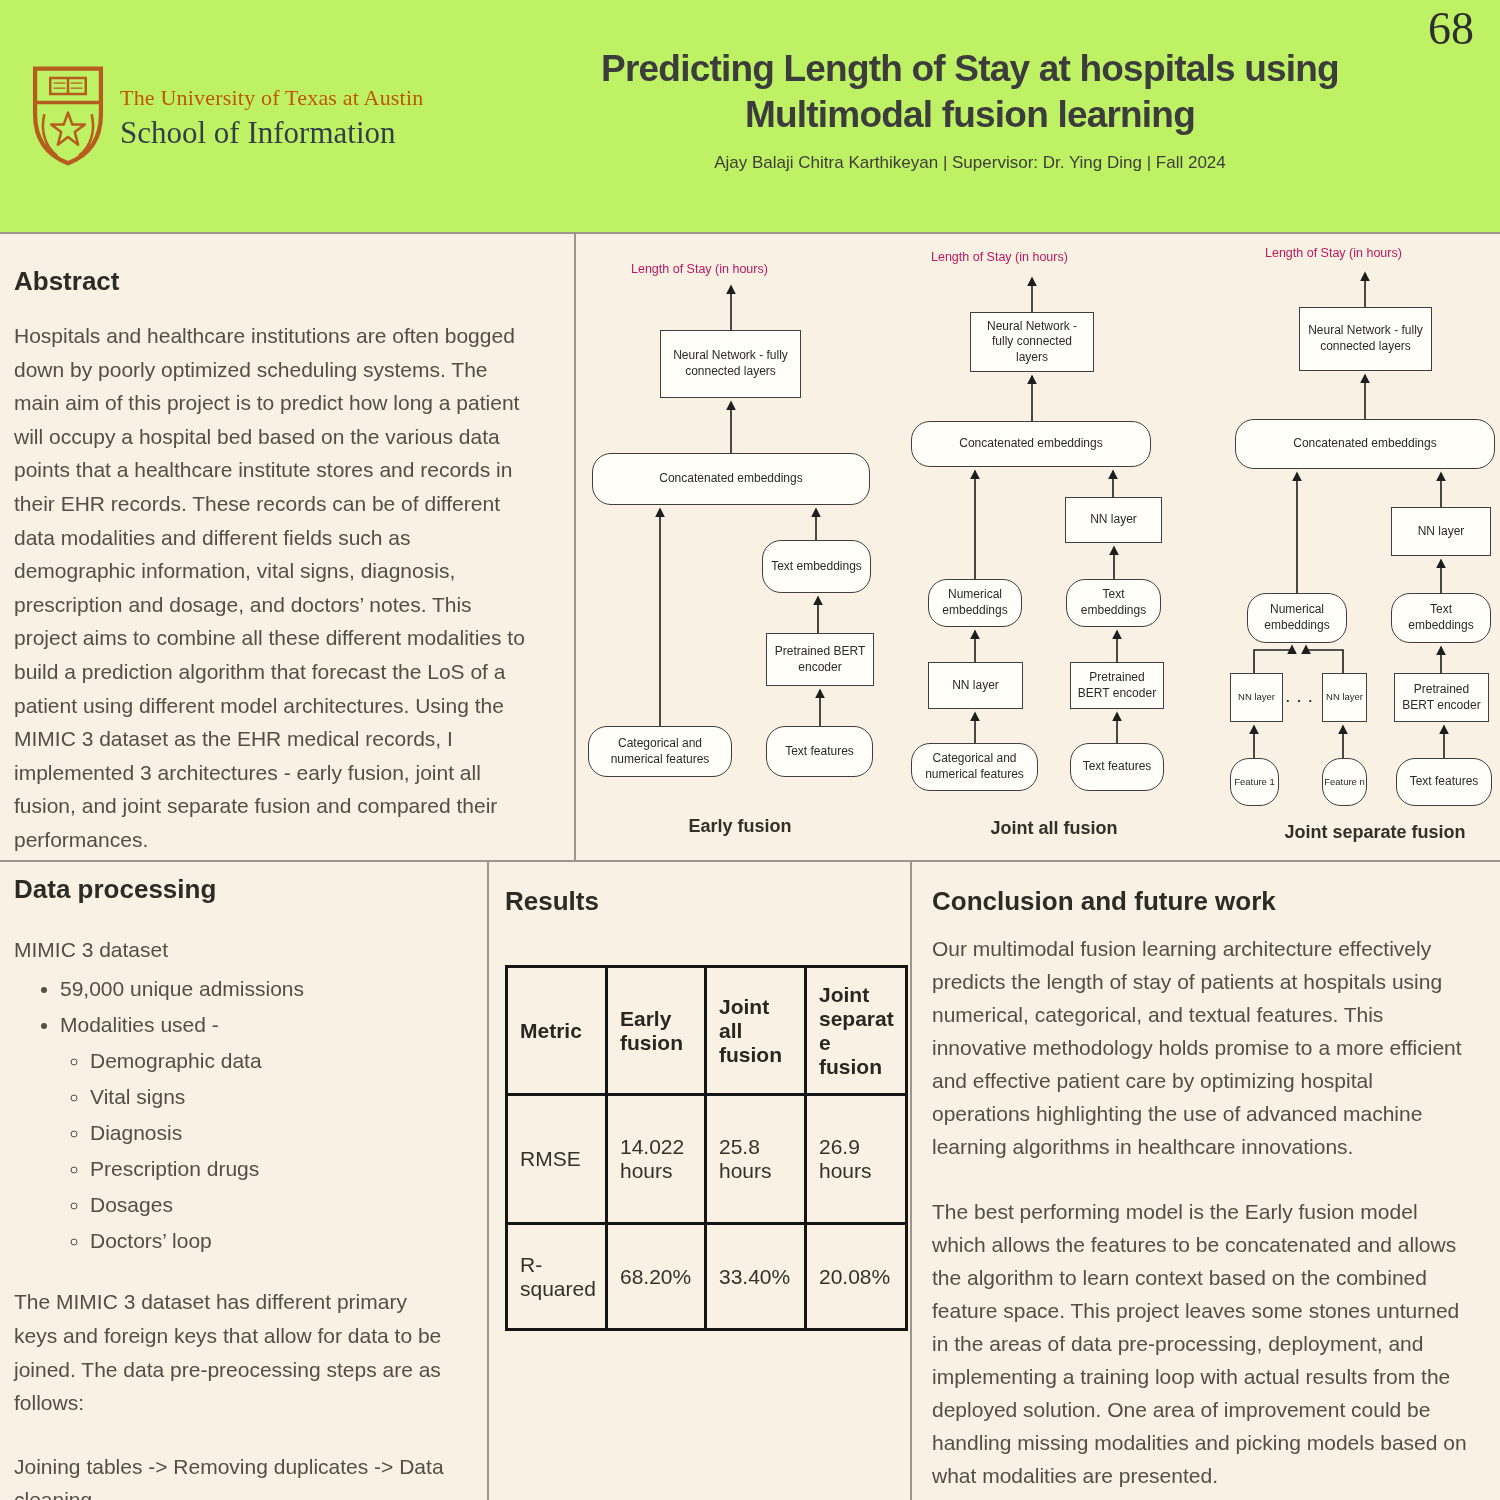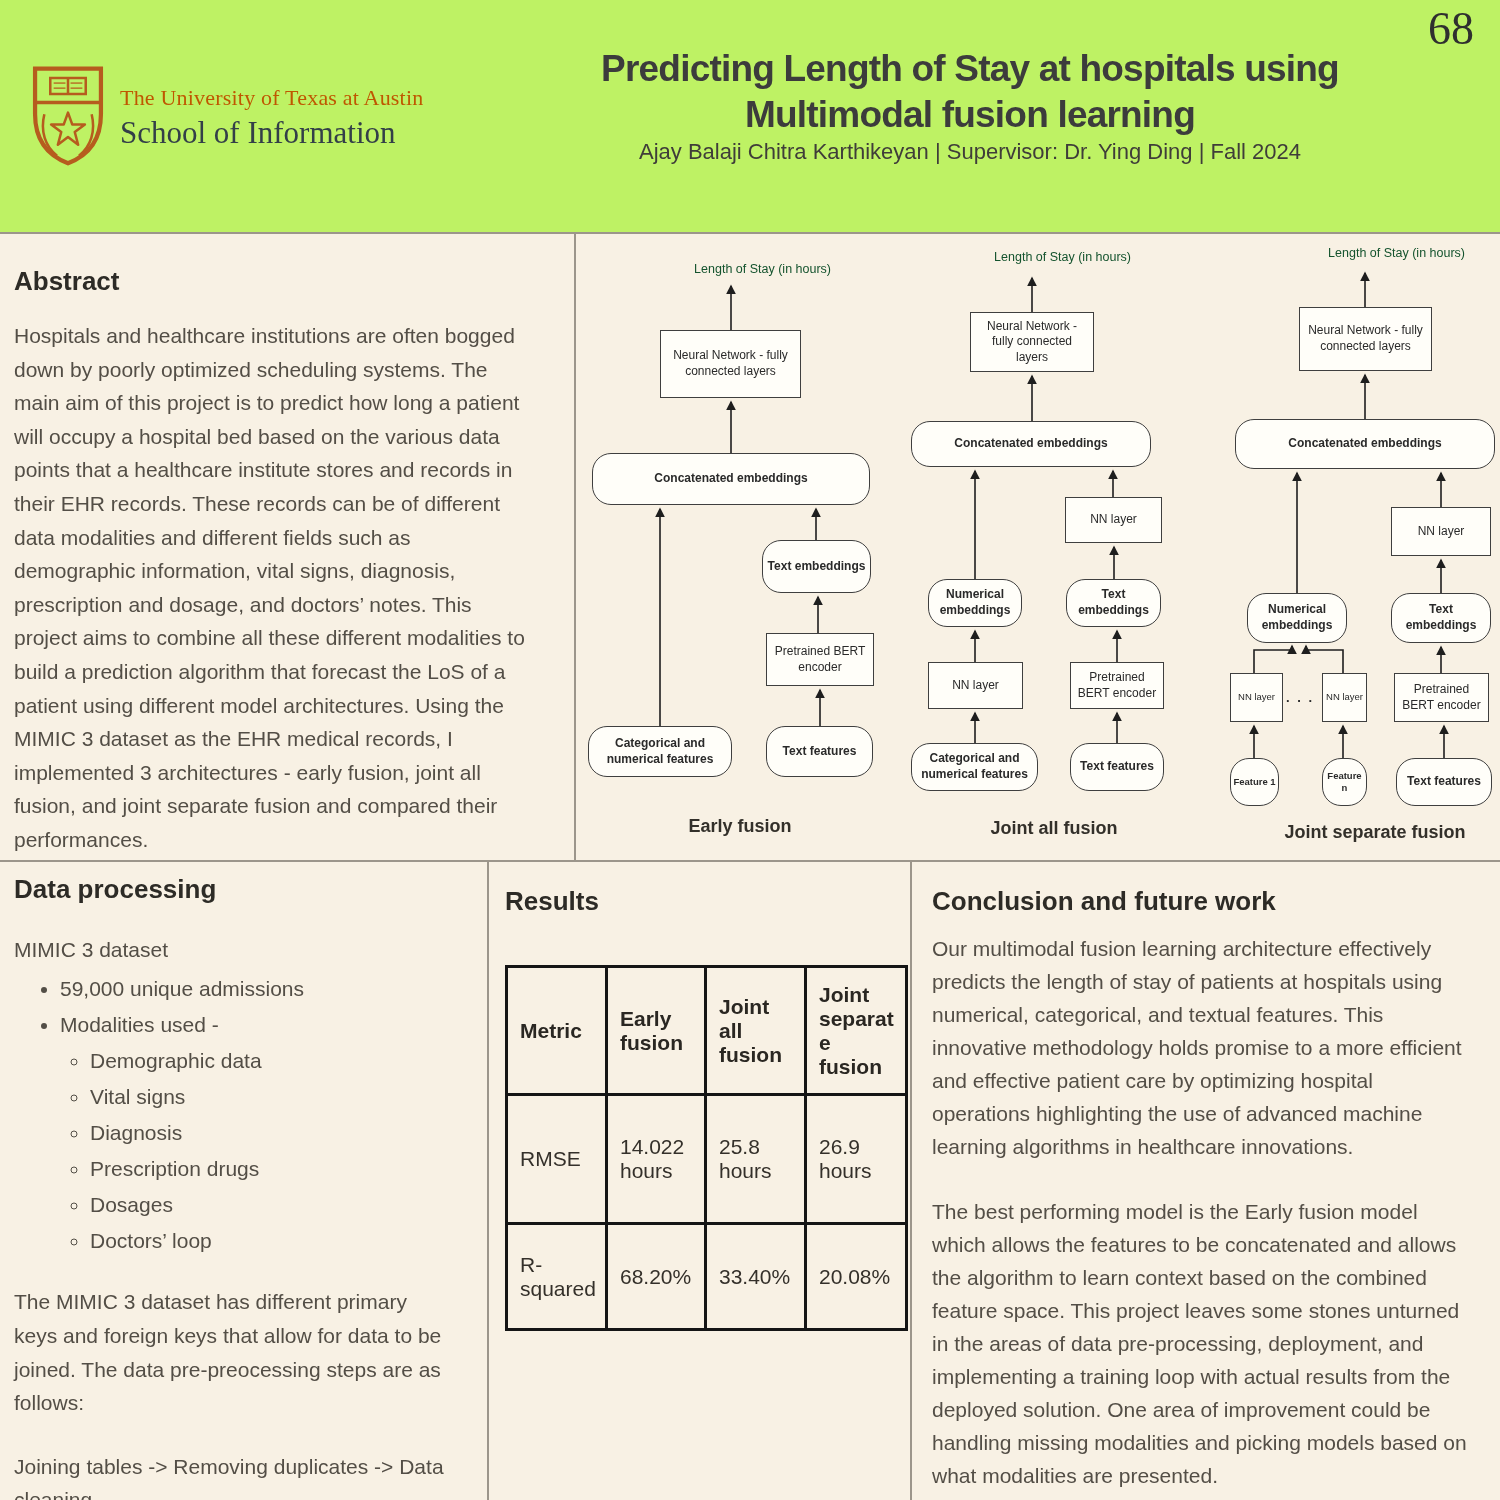--- a/index.html
+++ b/index.html
@@ -10,21 +10,21 @@
   
   .header { position:absolute; top:0; left:0; width:1500px; height:232px; background:#bef264; }
   .page-number { position:absolute; top:2px; right:26px; font-family:"Liberation Serif", serif;
     font-size:46px; color:#2f2f2f; }
   .logo { position:absolute; left:30px; top:60px; display:flex; align-items:center; gap:14px; }
   .logo-text { display:flex; flex-direction:column; }
   .logo-line1 { font-family:"Liberation Serif", serif; font-size:22px; color:#bf5700; letter-spacing:0.2px; }
   .logo-line2 { font-family:"Liberation Serif", serif; font-size:31px; color:#333f48; margin-top:4px; }
   .title-block { position:absolute; left:540px; top:46px; width:860px; text-align:center; }
   .title-line { font-size:37px; font-weight:bold; color:#3c3c3c; line-height:1.25; letter-spacing:-0.8px; }
-  .byline { font-size:22px; color:#3f3d39; }
+  .byline { margin-top:14px; font-size:17px; color:#3f3d39; }
   
   .top-row { position:absolute; top:232px; left:0; width:1500px; height:630px; display:flex;
     border-top:2px solid #9c968b; border-bottom:2px solid #9c968b; box-sizing:border-box; }
   .abstract-col { width:576px; box-sizing:border-box; border-right:2px solid #9c968b;
     padding:32px 38px 0 14px; }
   .diagrams-panel { position:relative; width:924px; height:100%; }
   .bottom-row { position:absolute; top:862px; left:0; width:1500px; height:638px; display:flex; }
   .dp-col { width:489px; box-sizing:border-box; border-right:2px solid #9c968b; padding:12px 34px 0 14px; }
   .results-col { width:423px; box-sizing:border-box; border-right:2px solid #9c968b; padding:24px 0 0 16px; }
   .conclusion-col { flex:1; box-sizing:border-box; padding:24px 30px 0 20px; }
@@ -44,23 +44,23 @@
   table.results { border-collapse:collapse; table-layout:fixed; width:400px; margin-top:48px; }
   table.results th, table.results td {
     border:3px solid #151515; padding:8px 6px 8px 12px; text-align:left; vertical-align:middle;
     font-size:21px; color:#34302a; word-wrap:break-word; }
   table.results th { font-weight:bold; color:#2a2722; }
   
   .arrow-svg { position:absolute; left:0; top:0; }
   .dbox { position:absolute; background:#fffef9; border:1.4px solid #3f3f3f; box-sizing:border-box;
     display:flex; align-items:center; justify-content:center; text-align:center;
     font-size:12px; line-height:1.3; color:#2a2a2a; padding:2px 4px; }
-  .dbox.rounded { border-radius:19px;font-weight:bold; }
+  .dbox.rounded { border-radius:19px; }
   .dbox.sm { font-size:9.5px; padding:1px; }
-  .dlabel { position:absolute; font-size:12.5px; color:#14532d; text-align:right; }
+  .dlabel { position:absolute; font-size:12.5px; color:#be185d; text-align:left; }
   .dcap { position:absolute; font-size:18px; font-weight:bold; color:#33302a; text-align:center; }
   .ddots { position:absolute; font-size:13px; font-weight:bold; color:#2a2a2a; text-align:center; letter-spacing:2px; }
 </style>
 </head>
 <body>
 
 <div class="poster">
 
   <div class="header">
     <div class="page-number">68</div>

